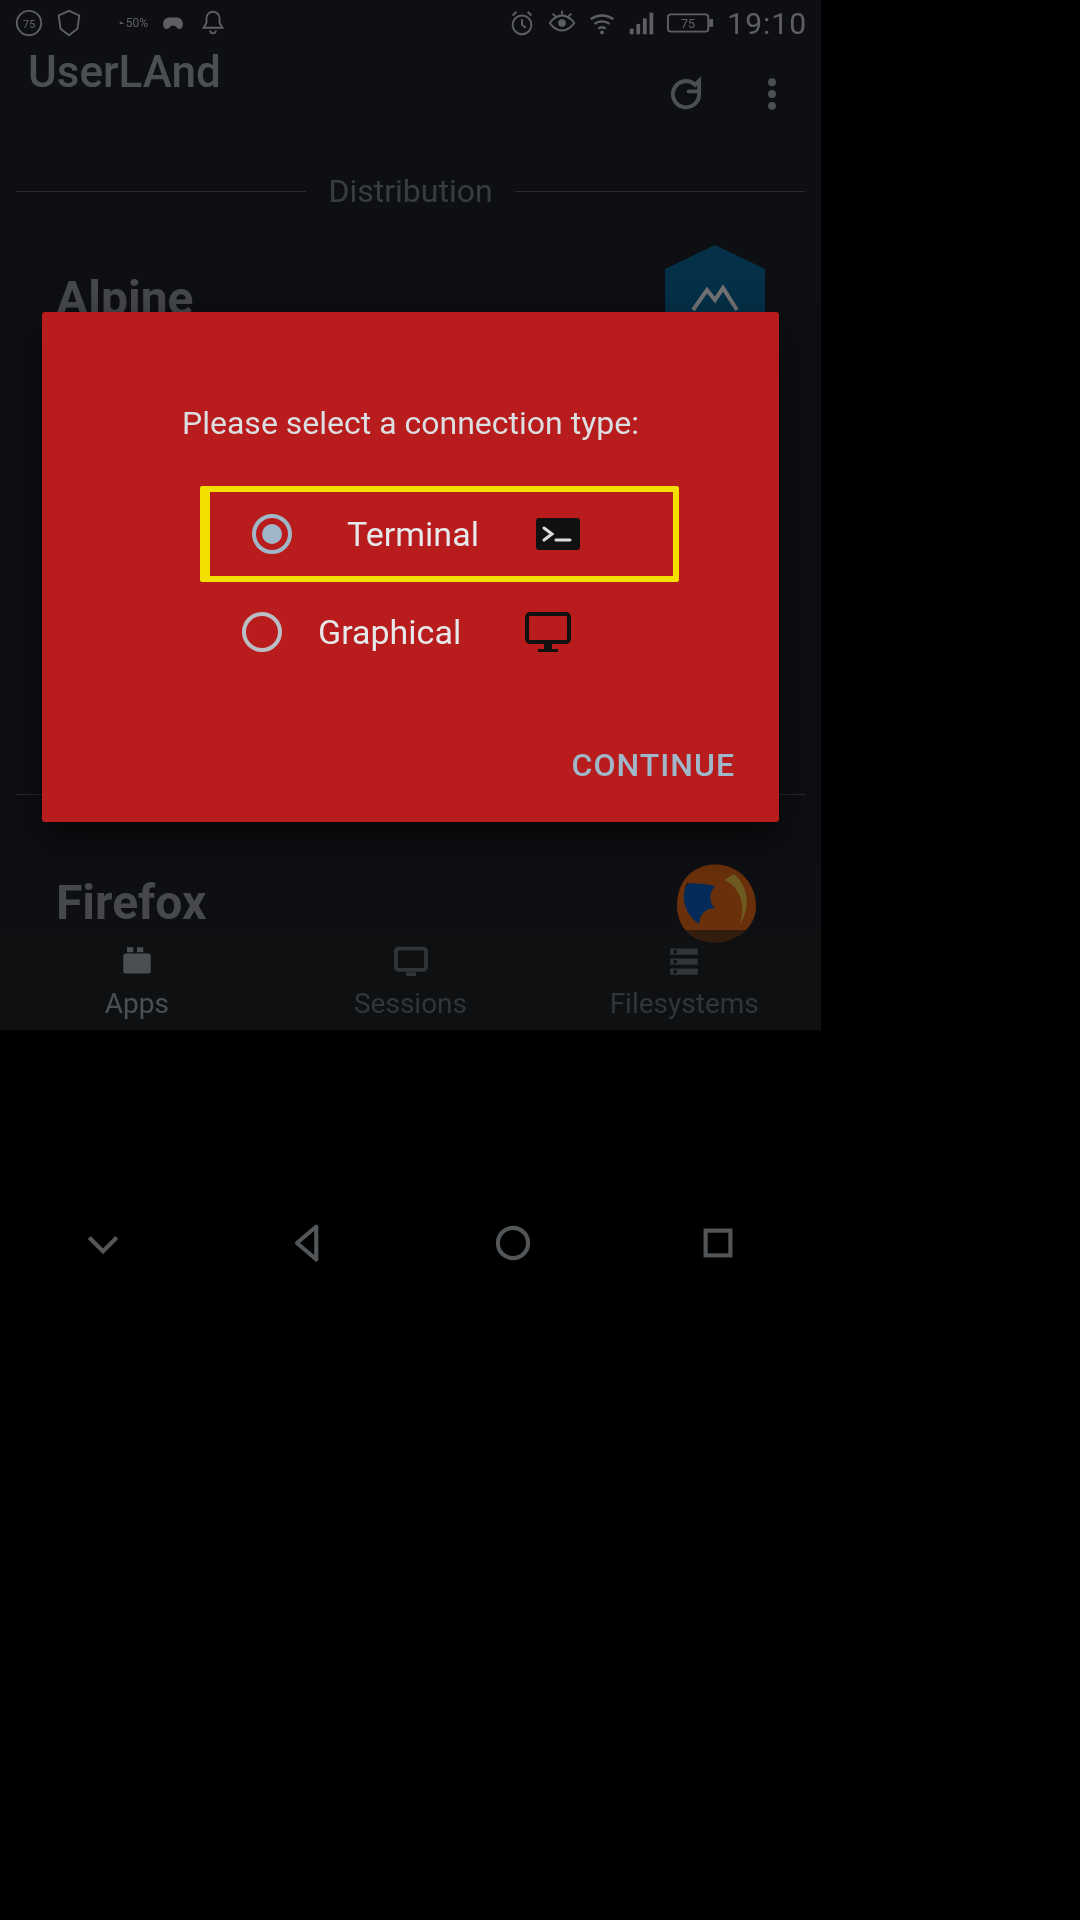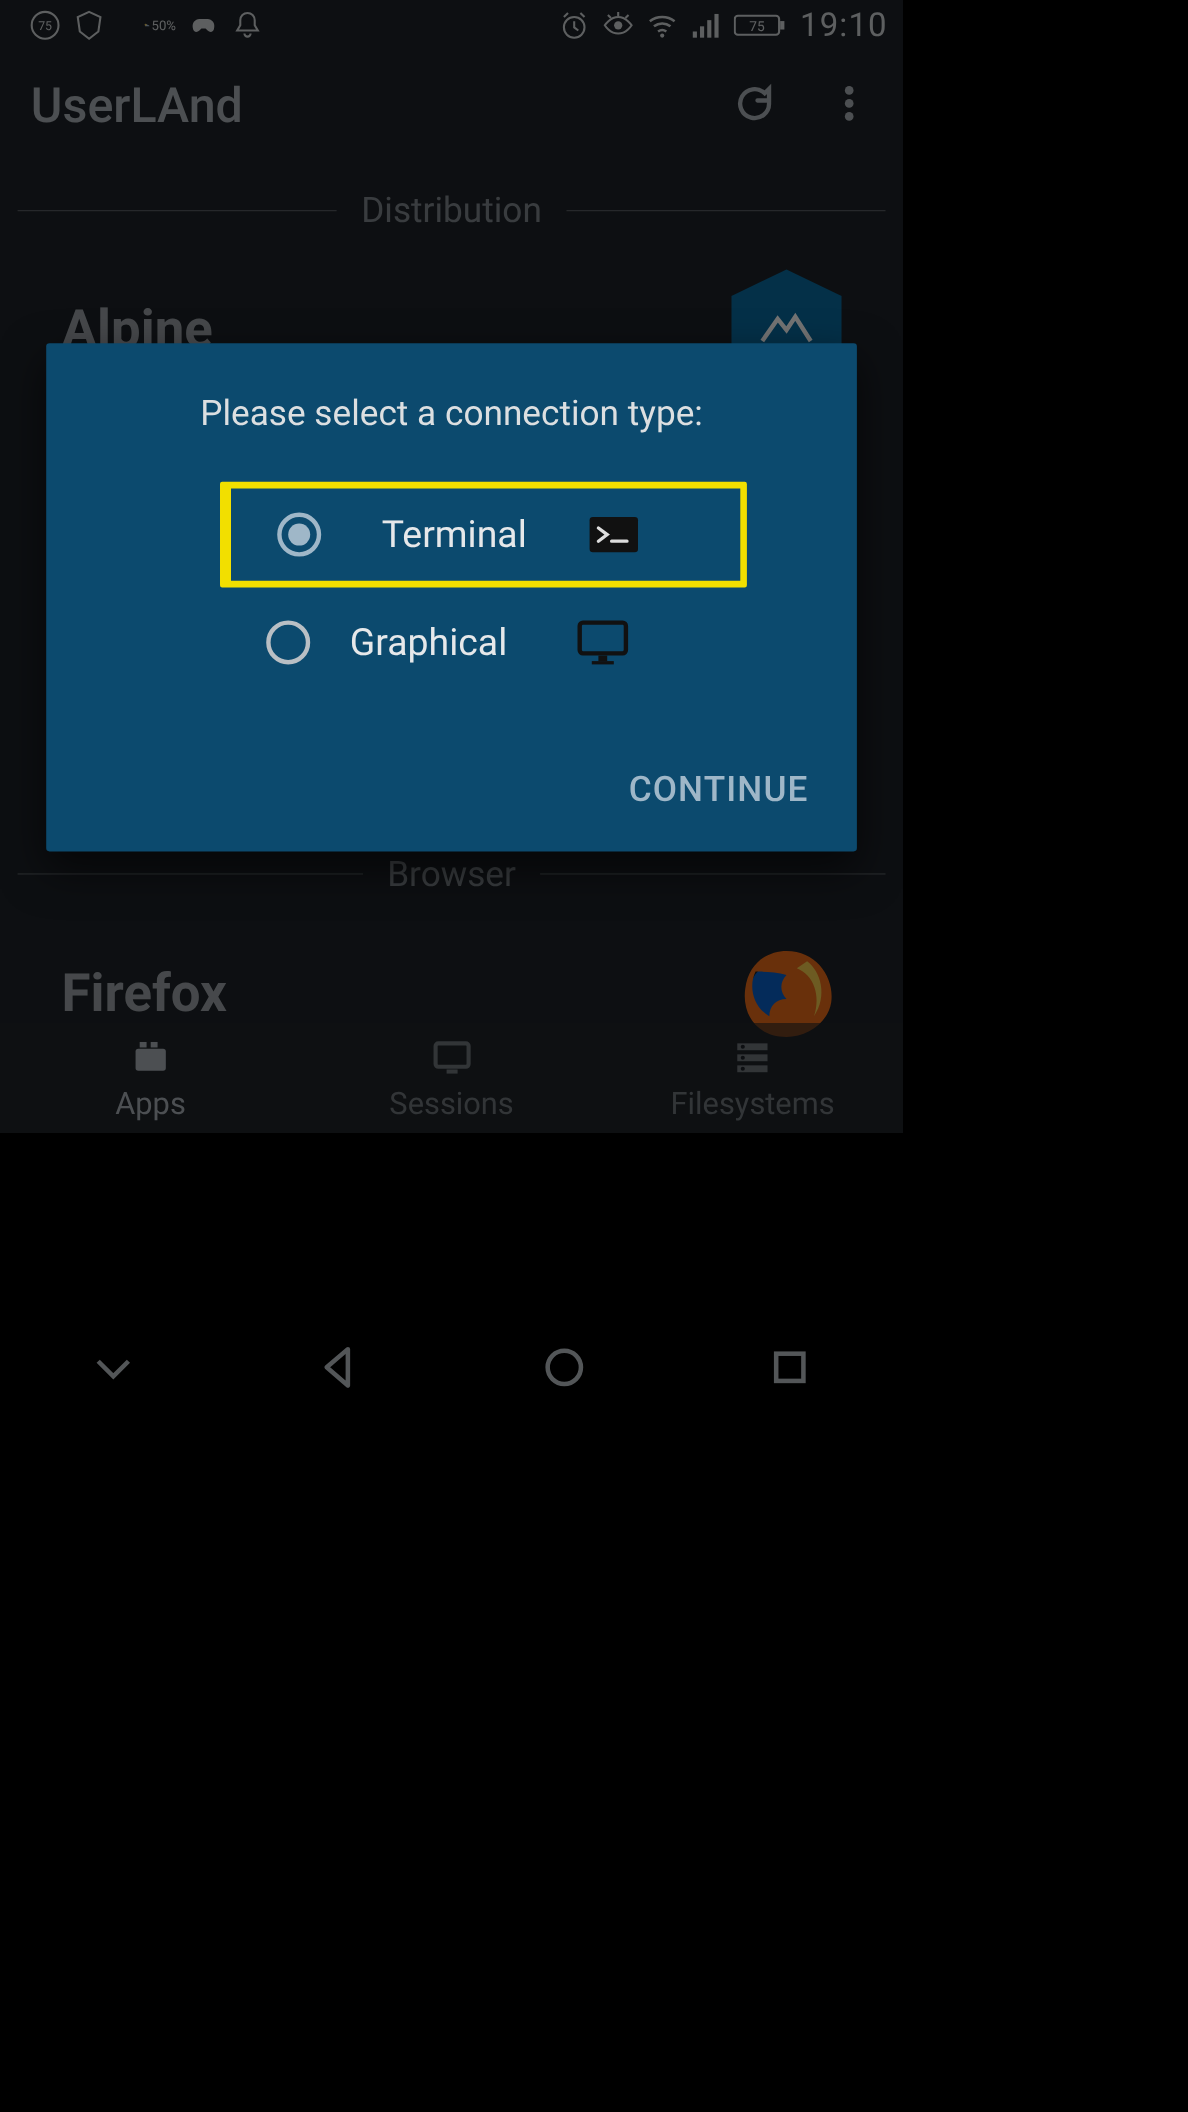--- a/index.html
+++ b/index.html
@@ -3,31 +3,31 @@
 <meta charset="utf-8">
 <style>
   * { margin:0; padding:0; box-sizing:border-box; font-family: Roboto, "Helvetica Neue", Arial, sans-serif; }
   html,body { width:821px; height:1460px; background:#000; overflow:hidden; position:relative; }
 
   
   .backdrop { position:absolute; inset:0; background:#1e2328; }
   .dimmer { position:absolute; inset:0; background:rgba(0,0,0,0.55); }
 
   
-  .statusbar { position:absolute; top:0; left:12px; right:0; height:46px; display:flex; align-items:center; padding:12px 14px; color:#cfd3d6; font-size:24px;justify-content:flex-end; }
+  .statusbar { position:absolute; top:0; left:0; right:0; height:46px; display:flex; align-items:center; padding:12px 14px; color:#cfd3d6; font-size:24px;justify-content:flex-end; }
   .statusbar .left { display:flex; gap:10px; align-items:center; }
   .statusbar .right { margin-left:auto; display:flex; gap:10px; align-items:center; }
   .sb-icon { width:30px; height:30px; display:flex; align-items:center; justify-content:center; }
   .sb-icon svg { width:100%; height:100%; }
   .sb-smalltext { font-size:12px; line-height:1; }
   .sb-batt { display:flex; align-items:center; gap:4px; }
   .sb-time { font-size:30px; font-weight:400; letter-spacing:1px; margin-left:2px;}
 
   
-  .appbar { position:absolute; top:46px; left:0; right:0; height:100px; display:flex; align-items:center; padding:0 28px; color:#a9afb5; }
+  .appbar { position:absolute; top:46px; left:0; right:0; height:100px; display:flex; padding:0 28px; color:#a9afb5; }
   .appbar .title { font-size:44px; font-weight:500; }
   .appbar .actions { margin-left:auto; display:flex; gap:44px; align-items:center; }
   .appbar .actions svg { width:42px; height:42px; }
 
   
   .section-header { position:absolute; left:16px; right:16px; display:flex; align-items:center; color:#7e858c; font-size:32px; }
   .section-header .line { flex:1; height:1px; background:#5b6167; }
   .section-header .txt { padding:0 22px; }
   .sec1 { top:172px; }
   .sec2 { top:775px; }
@@ -41,21 +41,21 @@
   .bottombar { position:absolute; left:0; right:0; top:930px; height:100px; background:rgba(32,36,41,0.6); display:flex; }
   .btab { flex:1; display:flex; flex-direction:column; align-items:center; justify-content:center; gap:6px; color:#6f757b; font-size:28px; }
   .btab.active { color:#a8afb6; }
   .btab svg { width:40px; height:40px; }
 
   
   .navbar { position:absolute; left:0; right:0; top:1030px; bottom:0; background:#000; display:flex; align-items:center; justify-content:space-around; }
   .navbar svg { width:44px; height:44px; stroke:#b8bec3; fill:none; stroke-width:3; }
 
   
-  .dialog { position:absolute; left:42px; right:42px; top:312px; background:#0c4a6e; border-radius:3px; box-shadow:0 16px 40px rgba(0,0,0,0.6); padding:44px 30px 26px 30px; color:#e6e8ea; }
+  .dialog { position:absolute; left:42px; right:42px; top:312px; background:#b91c1c; border-radius:3px; box-shadow:0 16px 40px rgba(0,0,0,0.6); padding:92px 30px 26px 30px; color:#e6e8ea; }
   .dialog .prompt { text-align:center; font-size:32px; margin-bottom:44px; color:#dcdfe1; }
   .radio-row { display:flex; align-items:center; gap:36px; padding:18px 20px 18px 42px; font-size:34px; }
   .radio-row .radio { width:40px; height:40px; border:4px solid #b9bfc4; border-radius:50%; display:flex; align-items:center; justify-content:center; flex:0 0 40px; }
   .radio-row .radio.selected { border-color:#9fb7c8; }
   .radio-row .radio.selected::after { content:""; width:20px; height:20px; background:#9fb7c8; border-radius:50%; }
   .radio-row .lbl { flex:0 0 auto; min-width:170px; }
   .radio-row .ico { width:48px; height:48px; display:flex; align-items:center; justify-content:center; }
   .radio-row .ico svg { width:48px; height:48px; }
   .highlight { border:6px solid #f2df00; border-left-width:10px; border-radius:2px; margin:0 70px 8px 128px;text-align:center; }
   .plain-row { margin:0 70px 0 128px; }

